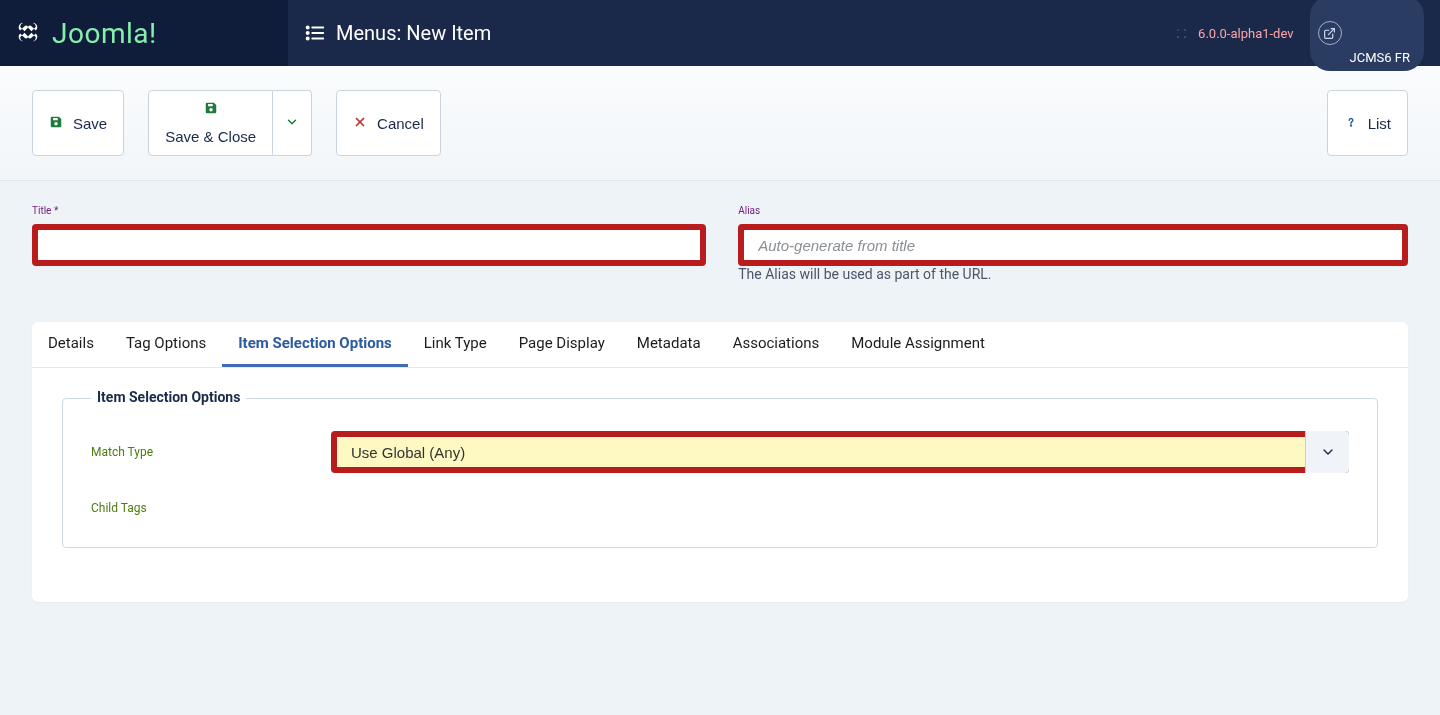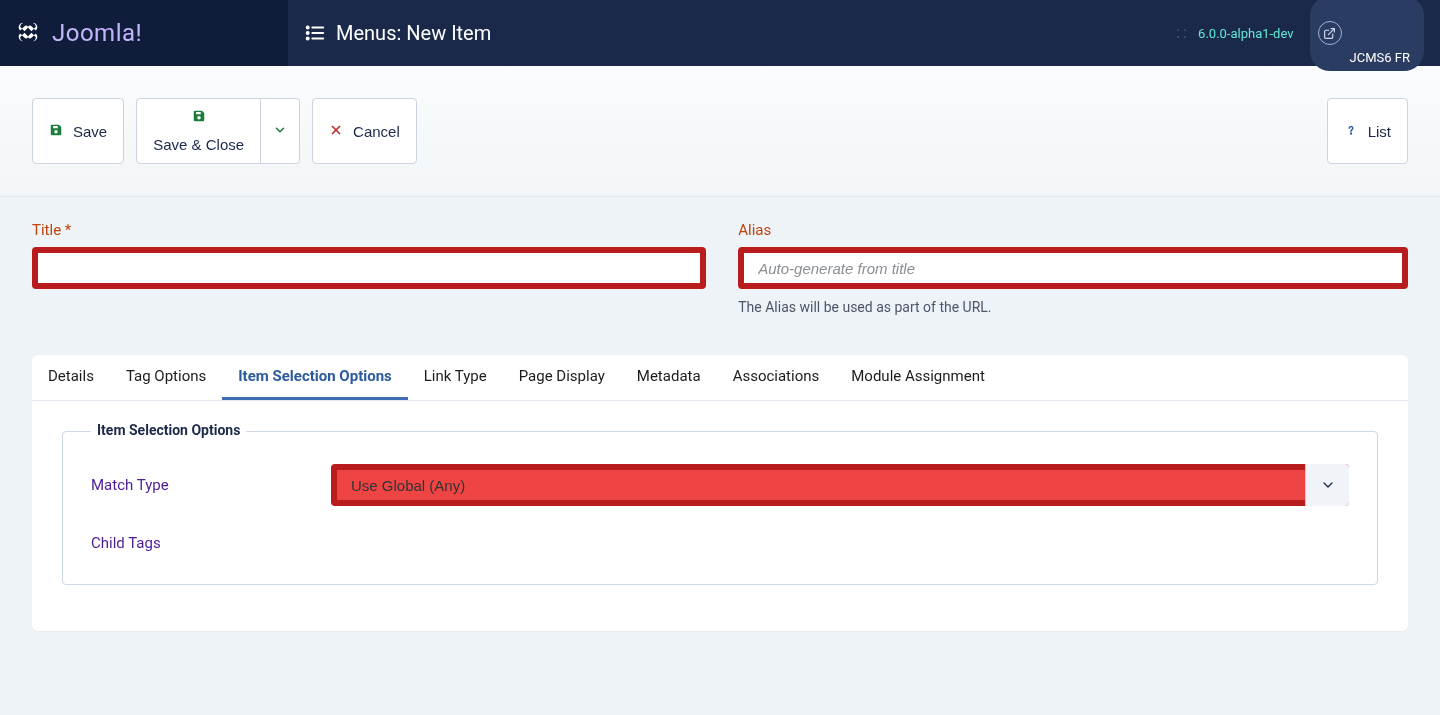--- a/index.html
+++ b/index.html
@@ -22,22 +22,22 @@
   }
   .logo-block {
     width: 288px;
     background: #0f1c3a;
     display: flex;
     align-items: center;
     padding-left: 14px;
   }
   .logo-block svg { flex: 0 0 auto; }
   .logo-text {
-    color: #c4b5fd;
-    font-size: 24px;
+    color: #86efac;
+    font-size: 28px;
     letter-spacing: 0.5px;
     margin-left: 10px;
   }
   .header-title-block {
     display: flex;
     align-items: center;
     padding-left: 16px;
     flex: 1;
   }
   .header-title-icon { color: #fff; margin-right: 10px; display:flex; }
@@ -45,21 +45,21 @@
     color: #fff;
     font-size: 20px;
   }
   .header-right {
     display: flex;
     align-items: center;
     padding-right: 16px;
     gap: 16px;
   }
   .version-text {
-    color: #5eead4;
+    color: #fca5a5;
     font-size: 13px;
     display: flex;
     align-items: center;
     gap: 10px;
     text-align: center;
   }
   .site-badge {
     background: #2b3c63;
     border-radius: 20px;
     display: flex;
@@ -74,23 +74,23 @@
     display: flex;
     align-items: center;
     justify-content: center;
   }
   .site-badge-label { color: #fff; font-size: 13px; font-weight: 400; margin-top: 48px; }
 
   
   .toolbar {
     background: linear-gradient(#fafcfd, #f2f6f9);
     border-bottom: 1px solid #e1e7ee;
-    padding: 32px 32px;
-    display: flex;
-    gap: 12px;
+    padding: 24px 32px;
+    display: flex;
+    gap: 24px;
   }
   .btn {
     background: #fff;
     border: 1px solid #cbd4de;
     border-radius: 4px;
     padding: 10px 16px;
     display: inline-flex;
     align-items: center;
     gap: 10px;
     font-size: 15px;
@@ -121,47 +121,46 @@
   }
   .title-row {
     display: flex;
     gap: 32px;
     margin-bottom: 28px;
   }
   .field-block { display: flex; flex-direction: column; }
   .field-title { flex: 0 0 49%; }
   .field-alias { flex: 1; }
   .field-label {
-    color: #c2410c;
-    font-size: 15px;
+    color: #701a75;
+    font-size: 10px;
     margin-bottom: 8px;
   }
   .text-input {
     width: 100%;
     height: 42px;
     border: 6px solid #b91c1c;
     border-radius: 4px;
     background: #fff;
     padding: 0 14px;
     font-size: 15px;
     color: #333;
   }
   .text-input::placeholder { color: #8a8f94; font-style: italic; }
   .alias-help {
     color: #4c5668;
     font-size: 14px;
-    margin-top: 10px;
   }
 
   
   .tabcard {
     background: #fff;
     border-radius: 6px;
     box-shadow: 0 1px 2px rgba(0,0,0,0.04);
-    padding-bottom: 16px;
+    padding-bottom: 24px;
     margin-top: 40px;
   }
   .tabs {
     display: flex;
     border-bottom: 1px solid #e5e9ef;
   }
   .tab {
     padding: 12px 16px;
     font-size: 15px;
     color: #1c1c1c;
@@ -193,30 +192,30 @@
     font-weight: 700;
   }
   .form-row {
     display: flex;
     align-items: center;
     margin-bottom: 28px;
   }
   .form-row:last-child { margin-bottom: 8px; }
   .form-row-label {
     flex: 0 0 240px;
-    color: #4c1d95;
-    font-size: 15px;
+    color: #4d7c0f;
+    font-size: 12px;
   }
   .select-wrap {
     flex: 1;
     position: relative;
   }
   .select-wrap .text-input {
     padding-right: 44px;
-    background: #ef4444;
+    background: #fef9c3;
   }
   .select-chevron {
     position: absolute;
     right: 0;
     top: 0;
     bottom: 0;
     width: 44px;
     background: #f0f3f7;
     border-left: 1px solid #c3cfde;
     border-top-right-radius: 4px;

